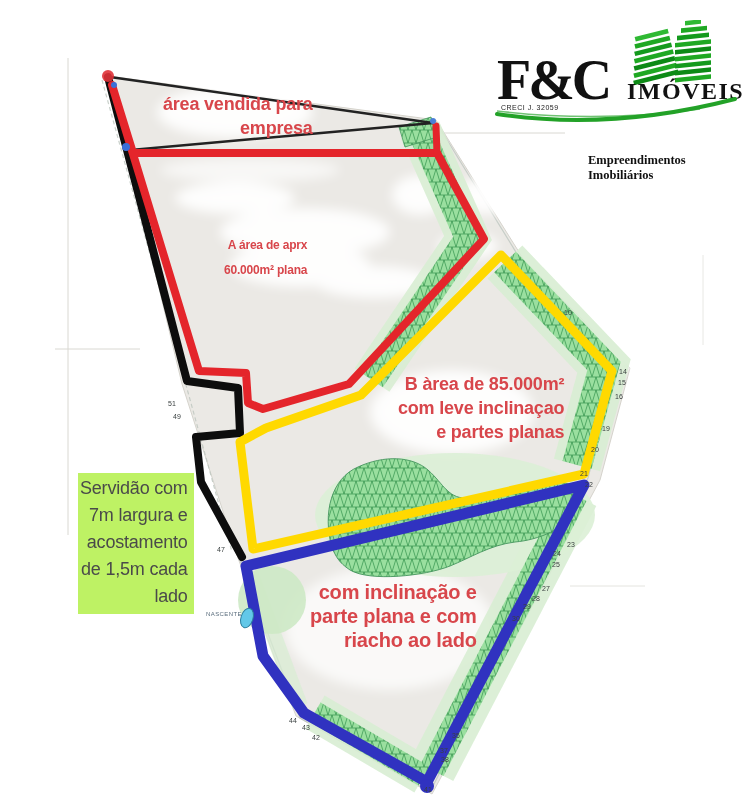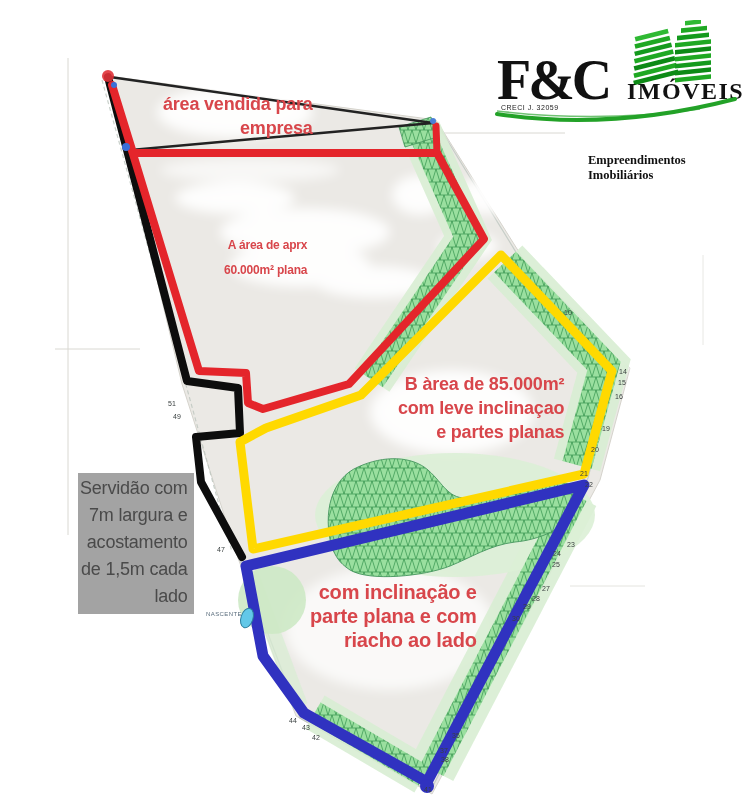--- a/index.html
+++ b/index.html
@@ -7,21 +7,21 @@
           font-family:"Liberation Sans",sans-serif;}
   .map-svg{position:absolute;left:0;top:0;}
   
   .lbl{position:absolute;color:#d8464b;font-weight:bold;letter-spacing:-0.2px;line-height:23px;}
   .lbl div{white-space:nowrap;text-align:right;}
   .lbl-sold{left:163px;top:92px;font-size:18px;line-height:24px;}
   .lbl-a{left:224px;top:233px;font-size:12px;line-height:25px;}
   .lbl-b{left:388px;top:372px;font-size:18px;line-height:24px;margin-left:10px;}
   .lbl-c{left:310px;top:580px;font-size:20px;line-height:24px;}
   .lbl-serv{left:78px;top:473px;font-size:18px;line-height:27px;color:#4a4a4a;font-weight:normal;
-            background:#a3a3a3;padding:2px 6px 4px 2px;}
+            background:#bef264;padding:2px 6px 4px 2px;}
   .lbl-nascente{left:206px;top:603px;font-size:6px;color:#5a6d7d;font-weight:normal;letter-spacing:0.4px;}
   
   .pm{position:absolute;font-size:7px;color:#3a4040;transform:translate(-50%,-50%);white-space:nowrap;}
   
   .logo{position:absolute;left:455px;top:18px;width:290px;height:115px;}
   .fc{position:absolute;left:42px;top:30px;font-family:"Liberation Serif",serif;font-weight:bold;
       font-size:56px;color:#111;letter-spacing:-3px;}
   .imoveis{position:absolute;left:172px;top:60px;font-family:"Liberation Serif",serif;font-weight:bold;
       font-size:24px;color:#111;letter-spacing:1.5px;}
   .creci{position:absolute;left:46px;top:86px;font-size:7px;color:#222;letter-spacing:0.5px;}

